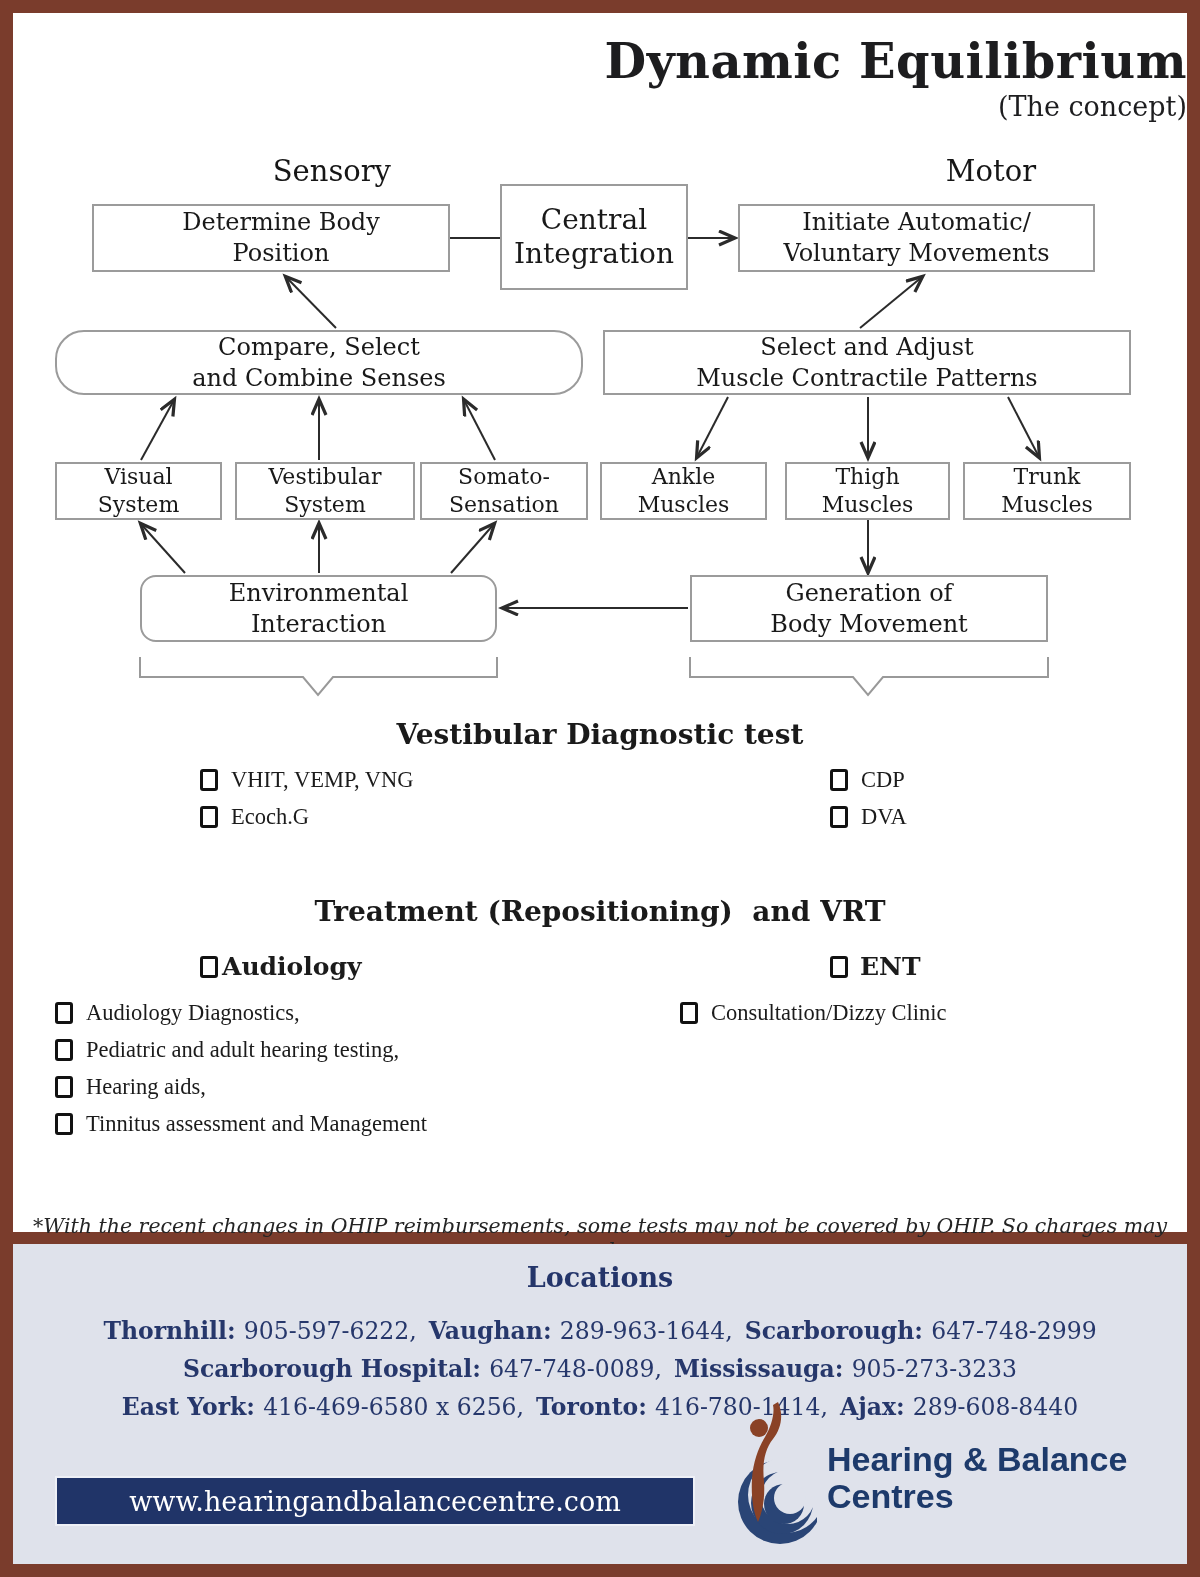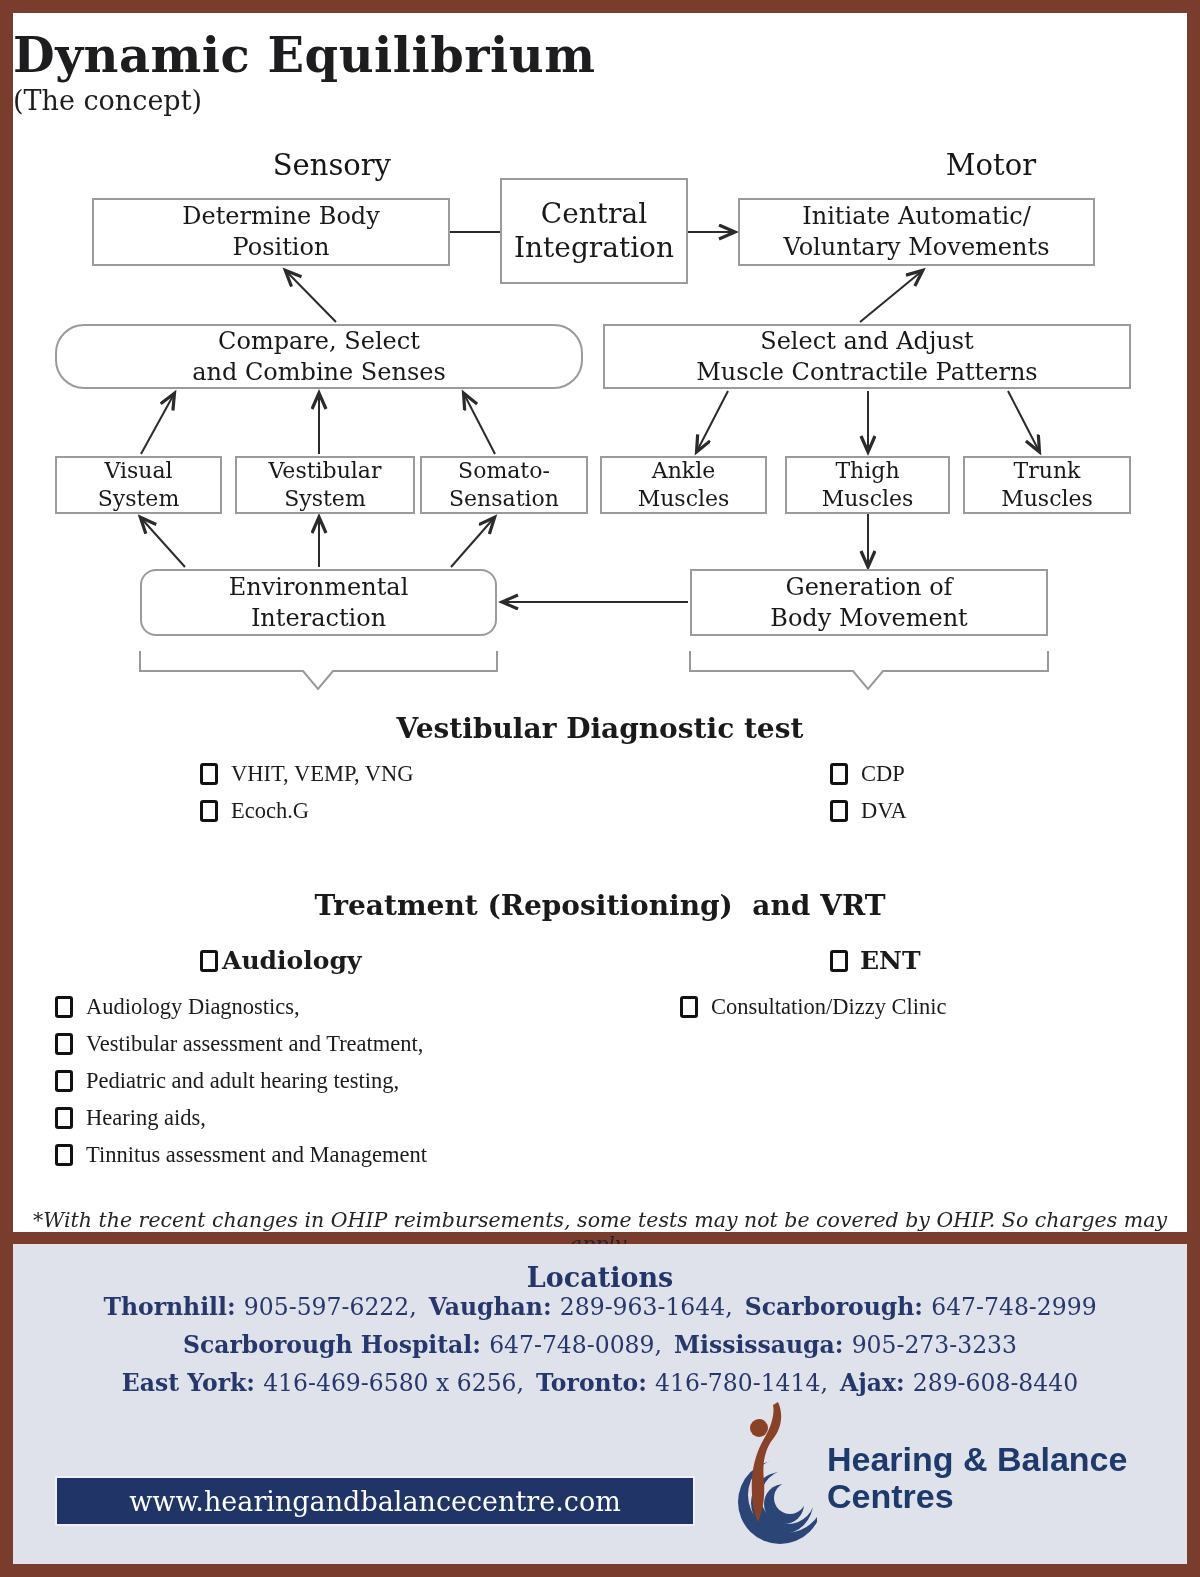--- a/index.html
+++ b/index.html
@@ -1,21 +1,21 @@
 <!DOCTYPE html>
 <html><head>
 <meta charset="utf-8">
 <style>
   html,body { margin:0; padding:0; }
   body { width:1200px; height:1577px; background:#fff; font-family:"DejaVu Serif", serif; color:#1b1b1b; }
   .page { width:1200px; height:1577px; box-sizing:border-box; border:13px solid #7a3c2c; box-shadow: inset 0 0 0 3px #f3eae2; display:flex; flex-direction:column; }
   .content { width:1174px; height:1219px; background:#fff; position:relative; }
 
   
-  .hdr { text-align:left; padding-top:14px; }
+  .hdr { text-align:right; padding-top:20px; }
   .title { font-size:48px; font-weight:bold; letter-spacing:0.5px; color:#1d1d1f; }
   .subtitle { font-size:27px; color:#1d1d1f; margin-top:2px; }
 
   
   .diagram { position:relative; width:1174px; height:560px; margin-top:20px; }
   .dg-label { position:absolute; font-size:29px; color:#161616; text-align:right; width:240px; }
   .dbox { position:absolute; box-sizing:border-box; border:2px solid #9b9b9b; background:#fff;
           display:flex; align-items:center; justify-content:center; text-align:center;
           font-size:24px; line-height:1.28; white-space:pre-line; color:#191919; }
   .dbox.small { font-size:22px; }
@@ -37,21 +37,21 @@
   .check-label-bold { font-size:25px; font-weight:bold; display:flex; align-items:center; }
   .check-label-bold .cbx { margin-right:4px; }
   .check-label-bold.gap .cbx { margin-right:12px; }
 
   .disclaimer { text-align:center; font-style:italic; font-size:20.5px; color:#242424; margin-top:34px; font-family:"DejaVu Serif",serif; }
 
   
   .divider { width:1174px; height:12px; background:#7a3c2c; }
   .footer { width:1174px; height:320px; background:#dfe2eb; position:relative; color:#253865; }
   .loc-heading { text-align:center; font-size:27px; font-weight:bold; padding-top:18px; color:#24356a; }
-  .phone-lines { text-align:center; font-size:23.5px; margin-top:0; color:#26376b; }
+  .phone-lines { text-align:center; font-size:23.5px; margin-top:24px; color:#26376b; }
   .phone-line { margin-bottom:10px; }
   .phone-seg { margin-right:12px; }
   .phone-seg:last-child { margin-right:0; }
   .site-bar { position:absolute; left:42px; top:232px; width:636px; height:46px; background:#203468; border:2px solid #eef0f6;
               display:flex; align-items:center; justify-content:center; color:#fff; font-size:27px; }
   .logo { position:absolute; left:722px; top:158px; display:flex; align-items:center; }
   .logo-text { font-family:"Liberation Sans","DejaVu Sans",sans-serif; font-weight:bold; font-size:34px; line-height:1.08; color:#1d3a6b; margin-left:10px; }
 </style>
 </head>
 <body>
@@ -165,24 +165,20 @@
       </div>
     </div>
     <div class="cols cols-lists">
       <div class="abs check-list" style="left:42px; top:0;">
           <div class="check-item">
             <span class="cbx"></span>
             <span>Audiology Diagnostics,</span>
           </div>
           <div class="check-item">
             <span class="cbx"></span>
-            <span>Vestibular assessment and Treatment,</span>
-          </div>
-          <div class="check-item">
-            <span class="cbx"></span>
             <span>Pediatric and adult hearing testing,</span>
           </div>
           <div class="check-item">
             <span class="cbx"></span>
             <span>Hearing aids,</span>
           </div>
           <div class="check-item">
             <span class="cbx"></span>
             <span>Tinnitus assessment and Management</span>
           </div>

